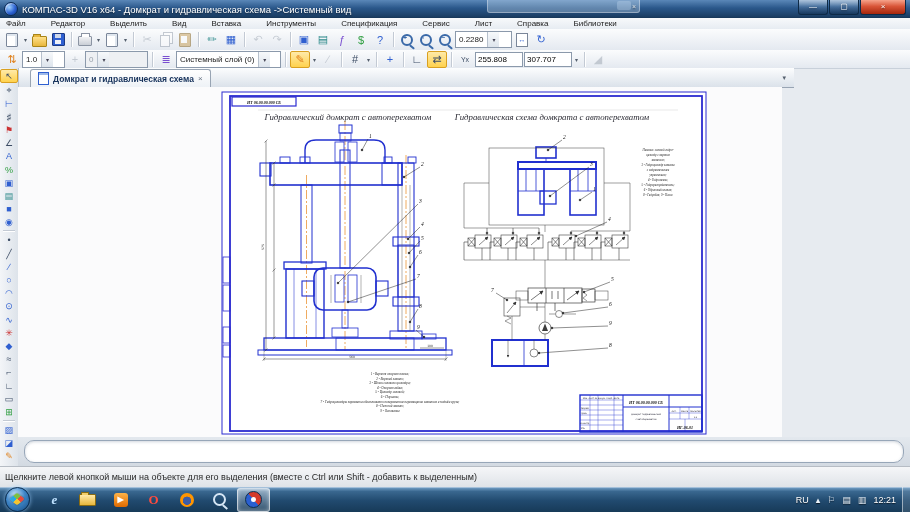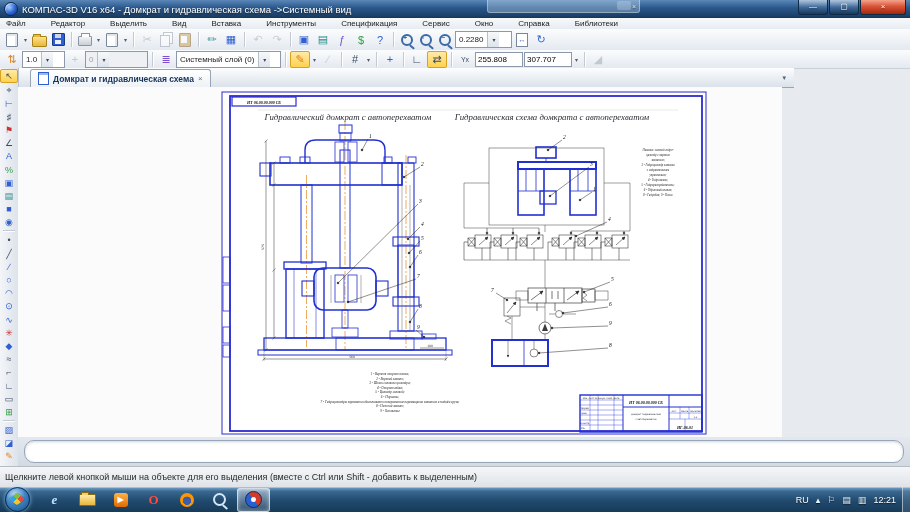--- a/index.html
+++ b/index.html
@@ -183,21 +183,21 @@
 
   <div class="menubar">
     <span class="menuitem">Файл</span>
     <span class="menuitem">Редактор</span>
     <span class="menuitem">Выделить</span>
     <span class="menuitem">Вид</span>
     <span class="menuitem">Вставка</span>
     <span class="menuitem">Инструменты</span>
     <span class="menuitem">Спецификация</span>
     <span class="menuitem">Сервис</span>
-    <span class="menuitem">Окно</span>
+    <span class="menuitem">Лист</span>
     <span class="menuitem">Справка</span>
     <span class="menuitem">Библиотеки</span>
   </div>
 
   <div class="tbrow" id="tb1">
     <span class="tbi">
         <span class="i-page"></span>
       </span>
     <span class="caret">▾</span>
     <span class="tbi">

